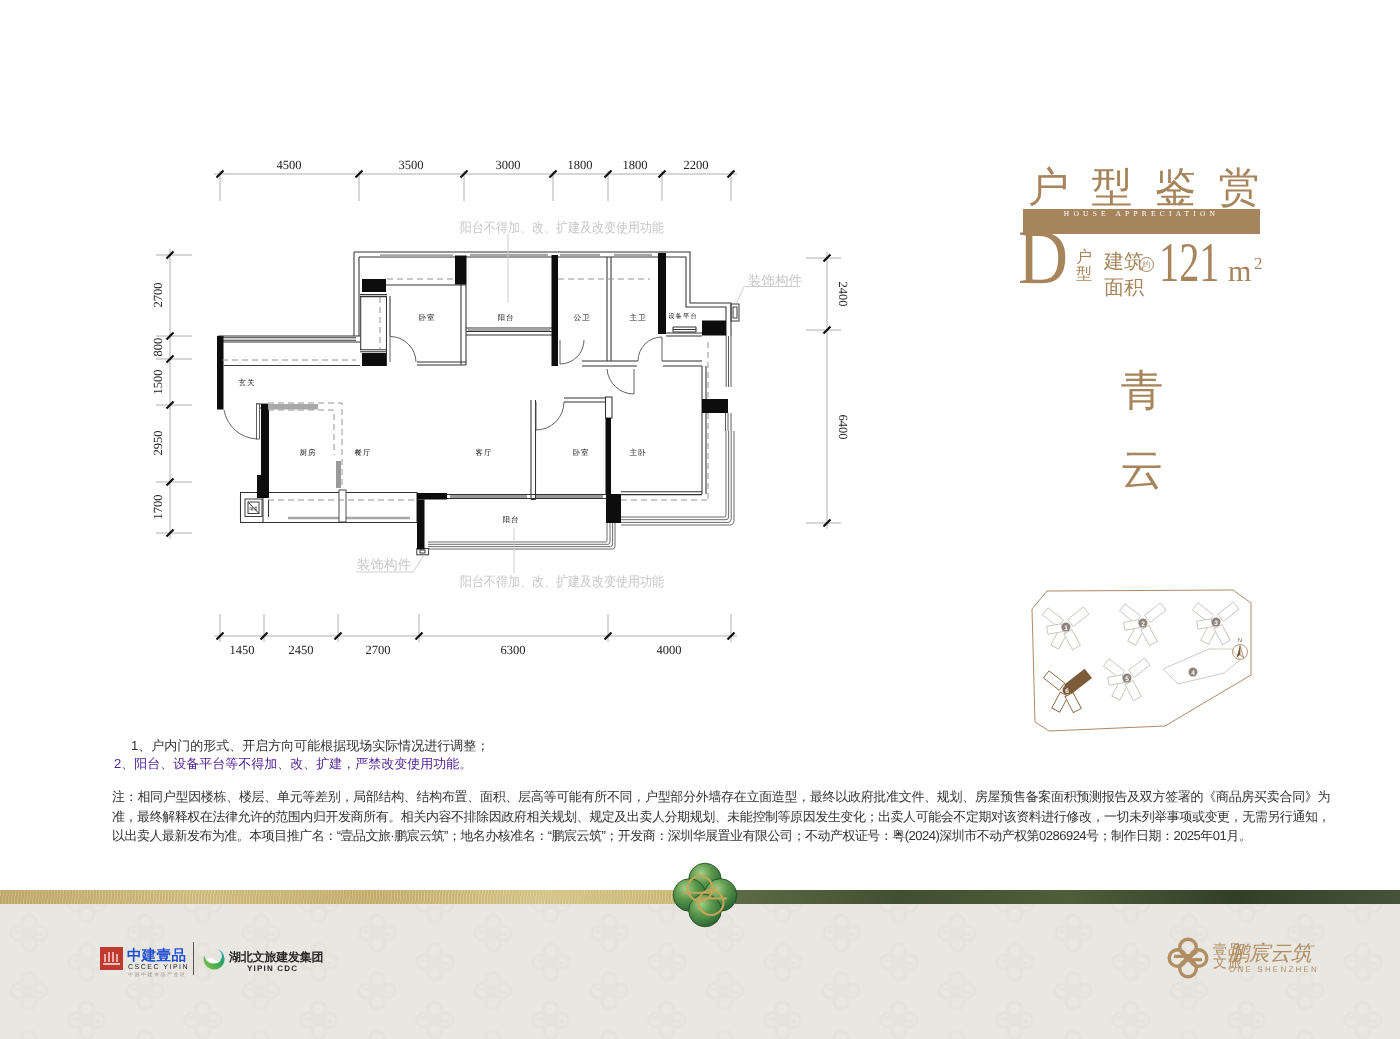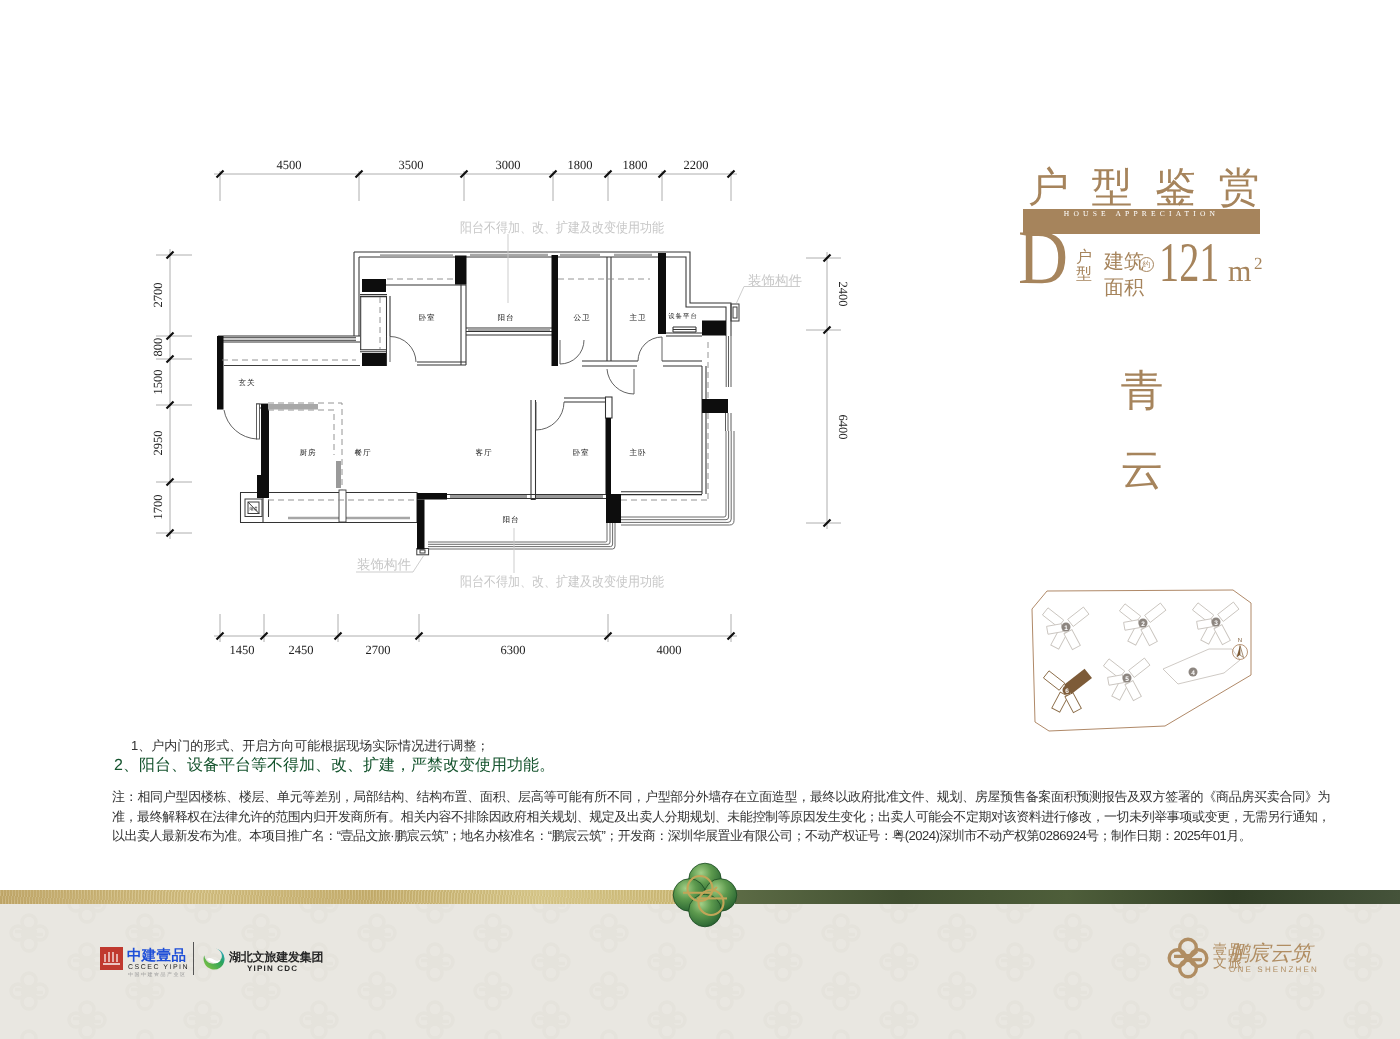--- a/index.html
+++ b/index.html
@@ -349,21 +349,21 @@
   <span class="abs serif" style="left:139px;top:5px;font-size:56px;transform:scaleX(0.72);transform-origin:0 0;white-space:nowrap;">121</span>
 
   <span class="abs serif" style="left:208px;top:35px;font-size:30px;line-height:22px;white-space:nowrap;">m</span>
   <span class="abs serif" style="left:234px;top:28px;font-size:17px;white-space:nowrap;">2</span>
 </div>
 
 <div class="abs serif" style="left:1120px;top:352px;width:44px;color:#a6845c;font-size:43px;line-height:79px;text-align:center;">青<br>云</div>
 
 <div class="abs" style="left:114px;top:737px;font-size:13px;color:#333;margin-left:17px;">1、户内门的形式、开启方向可能根据现场实际情况进行调整；</div>
 
-<div class="abs" style="left:114px;top:755px;font-size:16px;color:#14532d;">2、阳台、设备平台等不得加、改、扩建，严禁改变使用功能。</div>
+<div class="abs" style="left:114px;top:755px;font-size:13px;color:#4c1d95;">2、阳台、设备平台等不得加、改、扩建，严禁改变使用功能。</div>
 
 <div class="abs" style="left:112px;top:787px;width:1218px;font-size:13px;line-height:19.5px;color:#333;text-align:justify;letter-spacing:-0.52px;">注：相同户型因楼栋、楼层、单元等差别，局部结构、结构布置、面积、层高等可能有所不同，户型部分外墙存在立面造型，最终以政府批准文件、规划、房屋预售备案面积预测报告及双方签署的《商品房买卖合同》为准，最终解释权在法律允许的范围内归开发商所有。相关内容不排除因政府相关规划、规定及出卖人分期规划、未能控制等原因发生变化；出卖人可能会不定期对该资料进行修改，一切未列举事项或变更，无需另行通知，以出卖人最新发布为准。本项目推广名：“壹品文旅·鹏宸云筑”；地名办核准名：“鹏宸云筑”；开发商：深圳华展置业有限公司；不动产权证号：粤(2024)深圳市不动产权第0286924号；制作日期：2025年01月。</div>
 
 <div class="abs" style="left:0;top:890px;width:676px;height:14px;background:
   repeating-linear-gradient(100deg,rgba(120,90,30,.05) 0 1px,rgba(255,255,255,0) 1px 3px),
   repeating-linear-gradient(95deg,rgba(255,250,225,.22) 0 1px,rgba(255,255,255,0) 1px 3px),
   linear-gradient(90deg,#bfa669,#d0bc7f 30%,#c3ac6c 55%,#d5c588 80%,#cbb876);"></div>
 
 <div class="abs" style="left:735px;top:890px;width:665px;height:14px;background:
   linear-gradient(90deg,#5c6b45,#414f31 25%,#4e5e3a 50%,#323f27 75%,#45533a);"></div>

